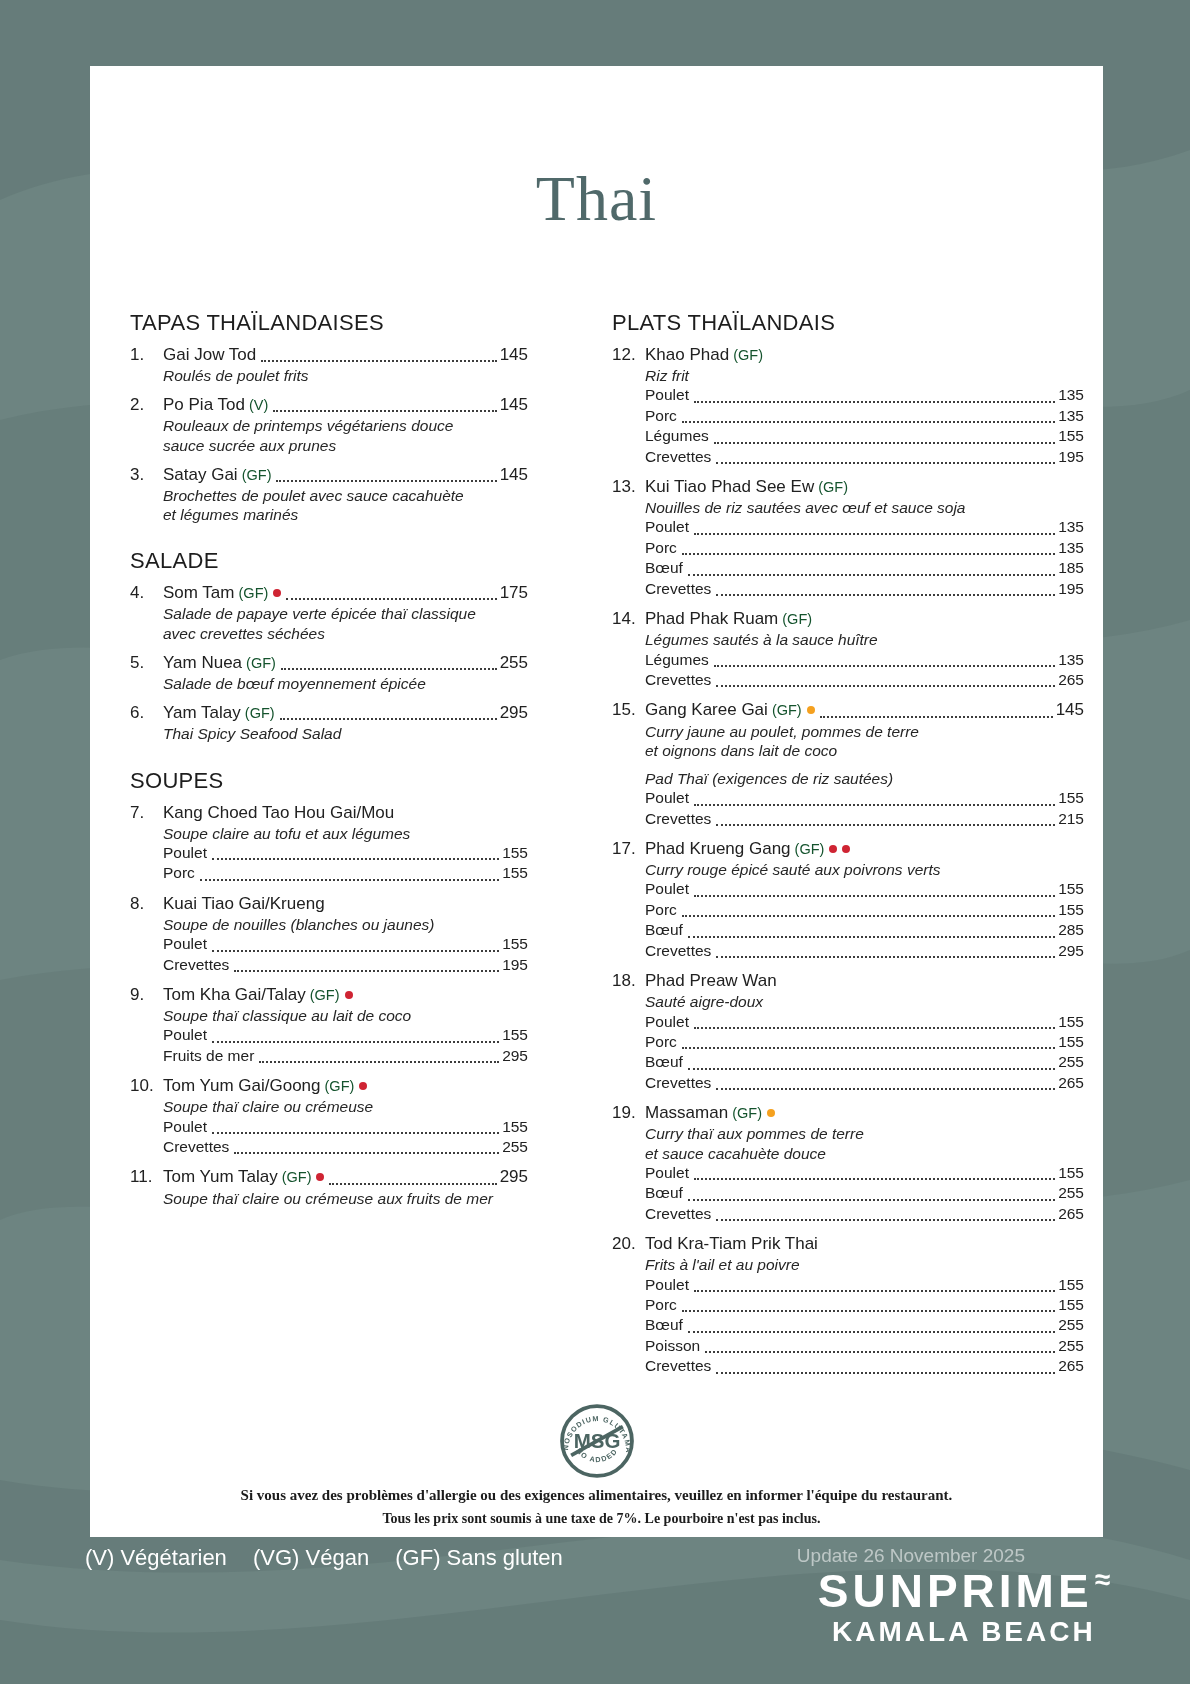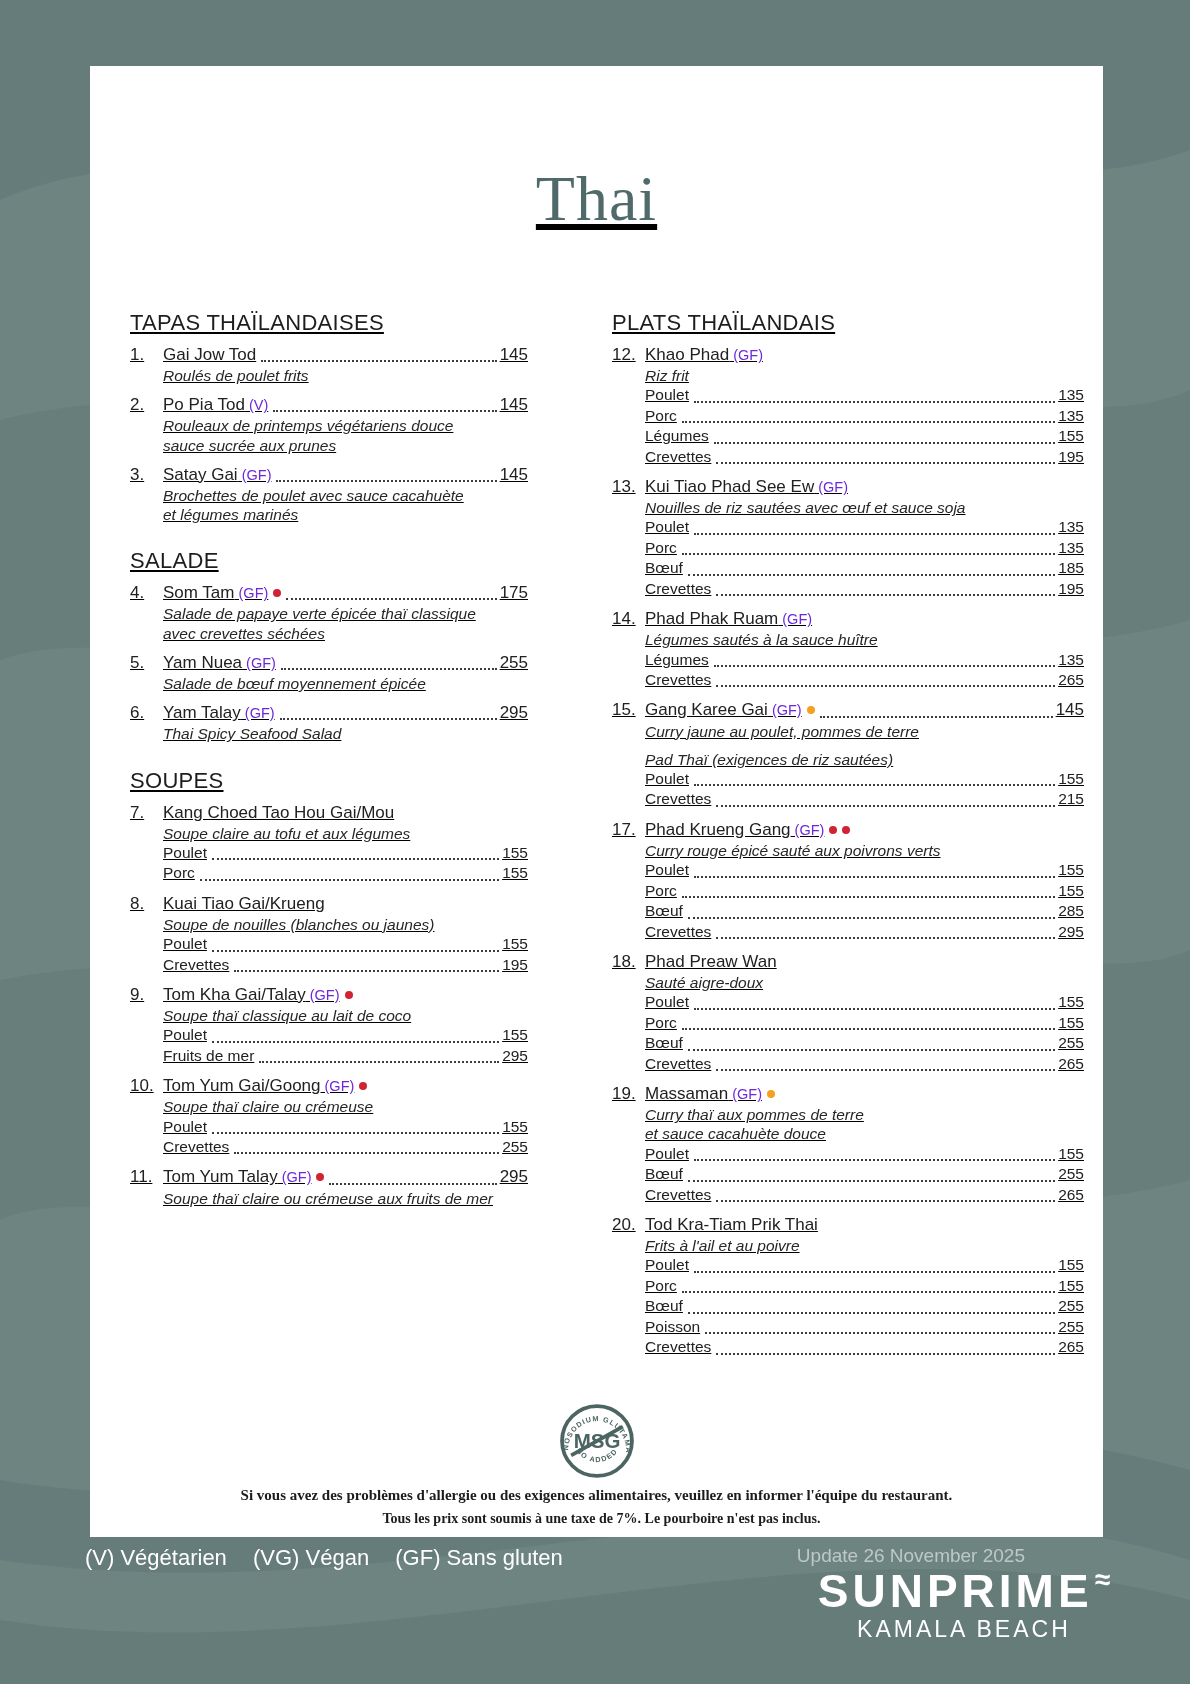--- a/index.html
+++ b/index.html
@@ -1,50 +1,50 @@
 <!DOCTYPE html>
 <html><head>
 <meta charset="utf-8">
 <style>
   html,body{margin:0;padding:0;}
   body{width:1190px;height:1684px;overflow:hidden;font-family:"Liberation Sans",sans-serif;}
   .page{position:relative;width:1190px;height:1684px;background:#6d8481;overflow:hidden;}
   .waves{position:absolute;top:0;left:0;width:1190px;height:1684px;z-index:0;}
-  .card{position:absolute;left:90px;top:66px;width:1013px;height:1471px;background:#ffffff;z-index:1;text-decoration:underline;}
+  .card{position:absolute;left:90px;top:66px;width:1013px;height:1471px;background:#ffffff;z-index:1;}
   .page-title{margin:96px 0 0 0;text-align:center;font-family:"Liberation Serif",serif;font-weight:400;
     font-size:64px;color:#50696a;letter-spacing:1px;}
   .menu-columns{display:flex;margin:74px 43px 0 40px;}
   .menu-col{width:398px;flex:0 0 auto;}
   .menu-col + .menu-col{margin-left:84px;width:472px;}
   .section-heading{margin:0 0 8px 0;font-size:22px;font-weight:500;color:#1d1d1d;letter-spacing:0.3px;}
   .menu-section{margin-bottom:24px;}
   .item{margin-bottom:9px;}
   .title-row{display:flex;align-items:flex-end;font-size:17px;color:#212121;line-height:1.3;}
   .num{flex:0 0 33px;}
   .name{white-space:nowrap;}
-  .tag{font-size:14.5px;color:#6d28d9;}
+  .tag{font-size:14.5px;color:#14532d;}
   .spice-dot{display:inline-block;width:8px;height:8px;border-radius:50%;margin:0 0 1px 5px;}
   .dots{flex:1 1 auto;min-width:14px;border-bottom:2.2px dotted #3c3c3c;margin:0 3px 4px 5px;}
   .price{flex:0 0 auto;font-size:17px;color:#212121;}
   .desc{margin-left:33px;font-style:italic;font-size:15.5px;color:#262626;line-height:1.24;}
   .variant{display:flex;align-items:flex-end;margin-left:33px;font-size:15.5px;color:#212121;line-height:1.32;}
   .variant .dots{margin-bottom:3px;}
   .variant .price{font-size:15.5px;}
   .card-footer{position:absolute;left:0;right:0;bottom:10px;text-align:center;}
   .stamp{display:block;margin:0 auto 8px auto;}
   .note{font-family:"Liberation Serif",serif;font-weight:700;color:#1c1c1c;}
   .note-1{font-size:15px;margin-bottom:7px;}
   .note-2{font-size:14px;padding-left:10px;}
   .legend-row{position:absolute;left:85px;top:1545px;z-index:1;color:#ffffff;font-size:22px;}
   .legend-row span{margin-right:20px;}
   .update-text{position:absolute;right:165px;top:1545px;z-index:1;color:rgba(255,255,255,0.55);font-size:19px;}
   .brand{position:absolute;right:80px;top:1566px;z-index:1;color:#ffffff;text-align:center;}
   .brand-name{font-size:46px;font-weight:700;letter-spacing:4px;line-height:1;}
   .brand-wave{font-size:28px;vertical-align:18px;letter-spacing:0;margin-left:2px;}
-  .brand-sub{font-size:23px;font-weight:400;letter-spacing:3px;margin-top:2px;}
+  .brand-sub{font-size:28px;font-weight:700;letter-spacing:3px;margin-top:2px;}
 </style>
 </head>
 <body>
 
 <div class="page">
 
   <svg class="waves" viewBox="0 0 1190 1684" preserveAspectRatio="none">
     <path d="M0,0 L1190,0 L1190,150 C1000,220 820,90 600,160 C400,222 180,120 0,200 Z" fill="#5d7471" opacity="0.45"></path>
     <path d="M0,420 C240,360 480,470 720,410 C930,358 1080,440 1190,390 L1190,620 C950,690 700,560 440,640 C260,694 110,620 0,660 Z" fill="#5d7471" opacity="0.35"></path>
     <path d="M0,980 C260,930 520,1030 780,970 C980,925 1100,990 1190,950 L1190,1180 C930,1250 660,1120 400,1200 C240,1248 90,1180 0,1220 Z" fill="#5d7471" opacity="0.32"></path>
@@ -276,20 +276,21 @@
               </div>
             </div>
             <div class="item">
               <div class="title-row">
                 <span class="num">15.</span>
                 <span class="name">Gang Karee Gai<span class="tag">&nbsp;(GF)</span><span class="spice-dot" style="background: rgb(245, 161, 31);"></span></span>
                 <span class="dots"></span>
                 <span class="price">145</span>
               </div>
               <div class="desc">Curry jaune au poulet, pommes de terre</div>
+              <div class="desc">et oignons dans lait de coco</div>
             </div>
             <div class="item">
               <div class="desc">Pad Thaï (exigences de riz sautées)</div>
               <div class="variant">
                 <span class="vlabel">Poulet</span>
                 <span class="dots"></span>
                 <span class="price">155</span>
               </div>
               <div class="variant">
                 <span class="vlabel">Crevettes</span>

